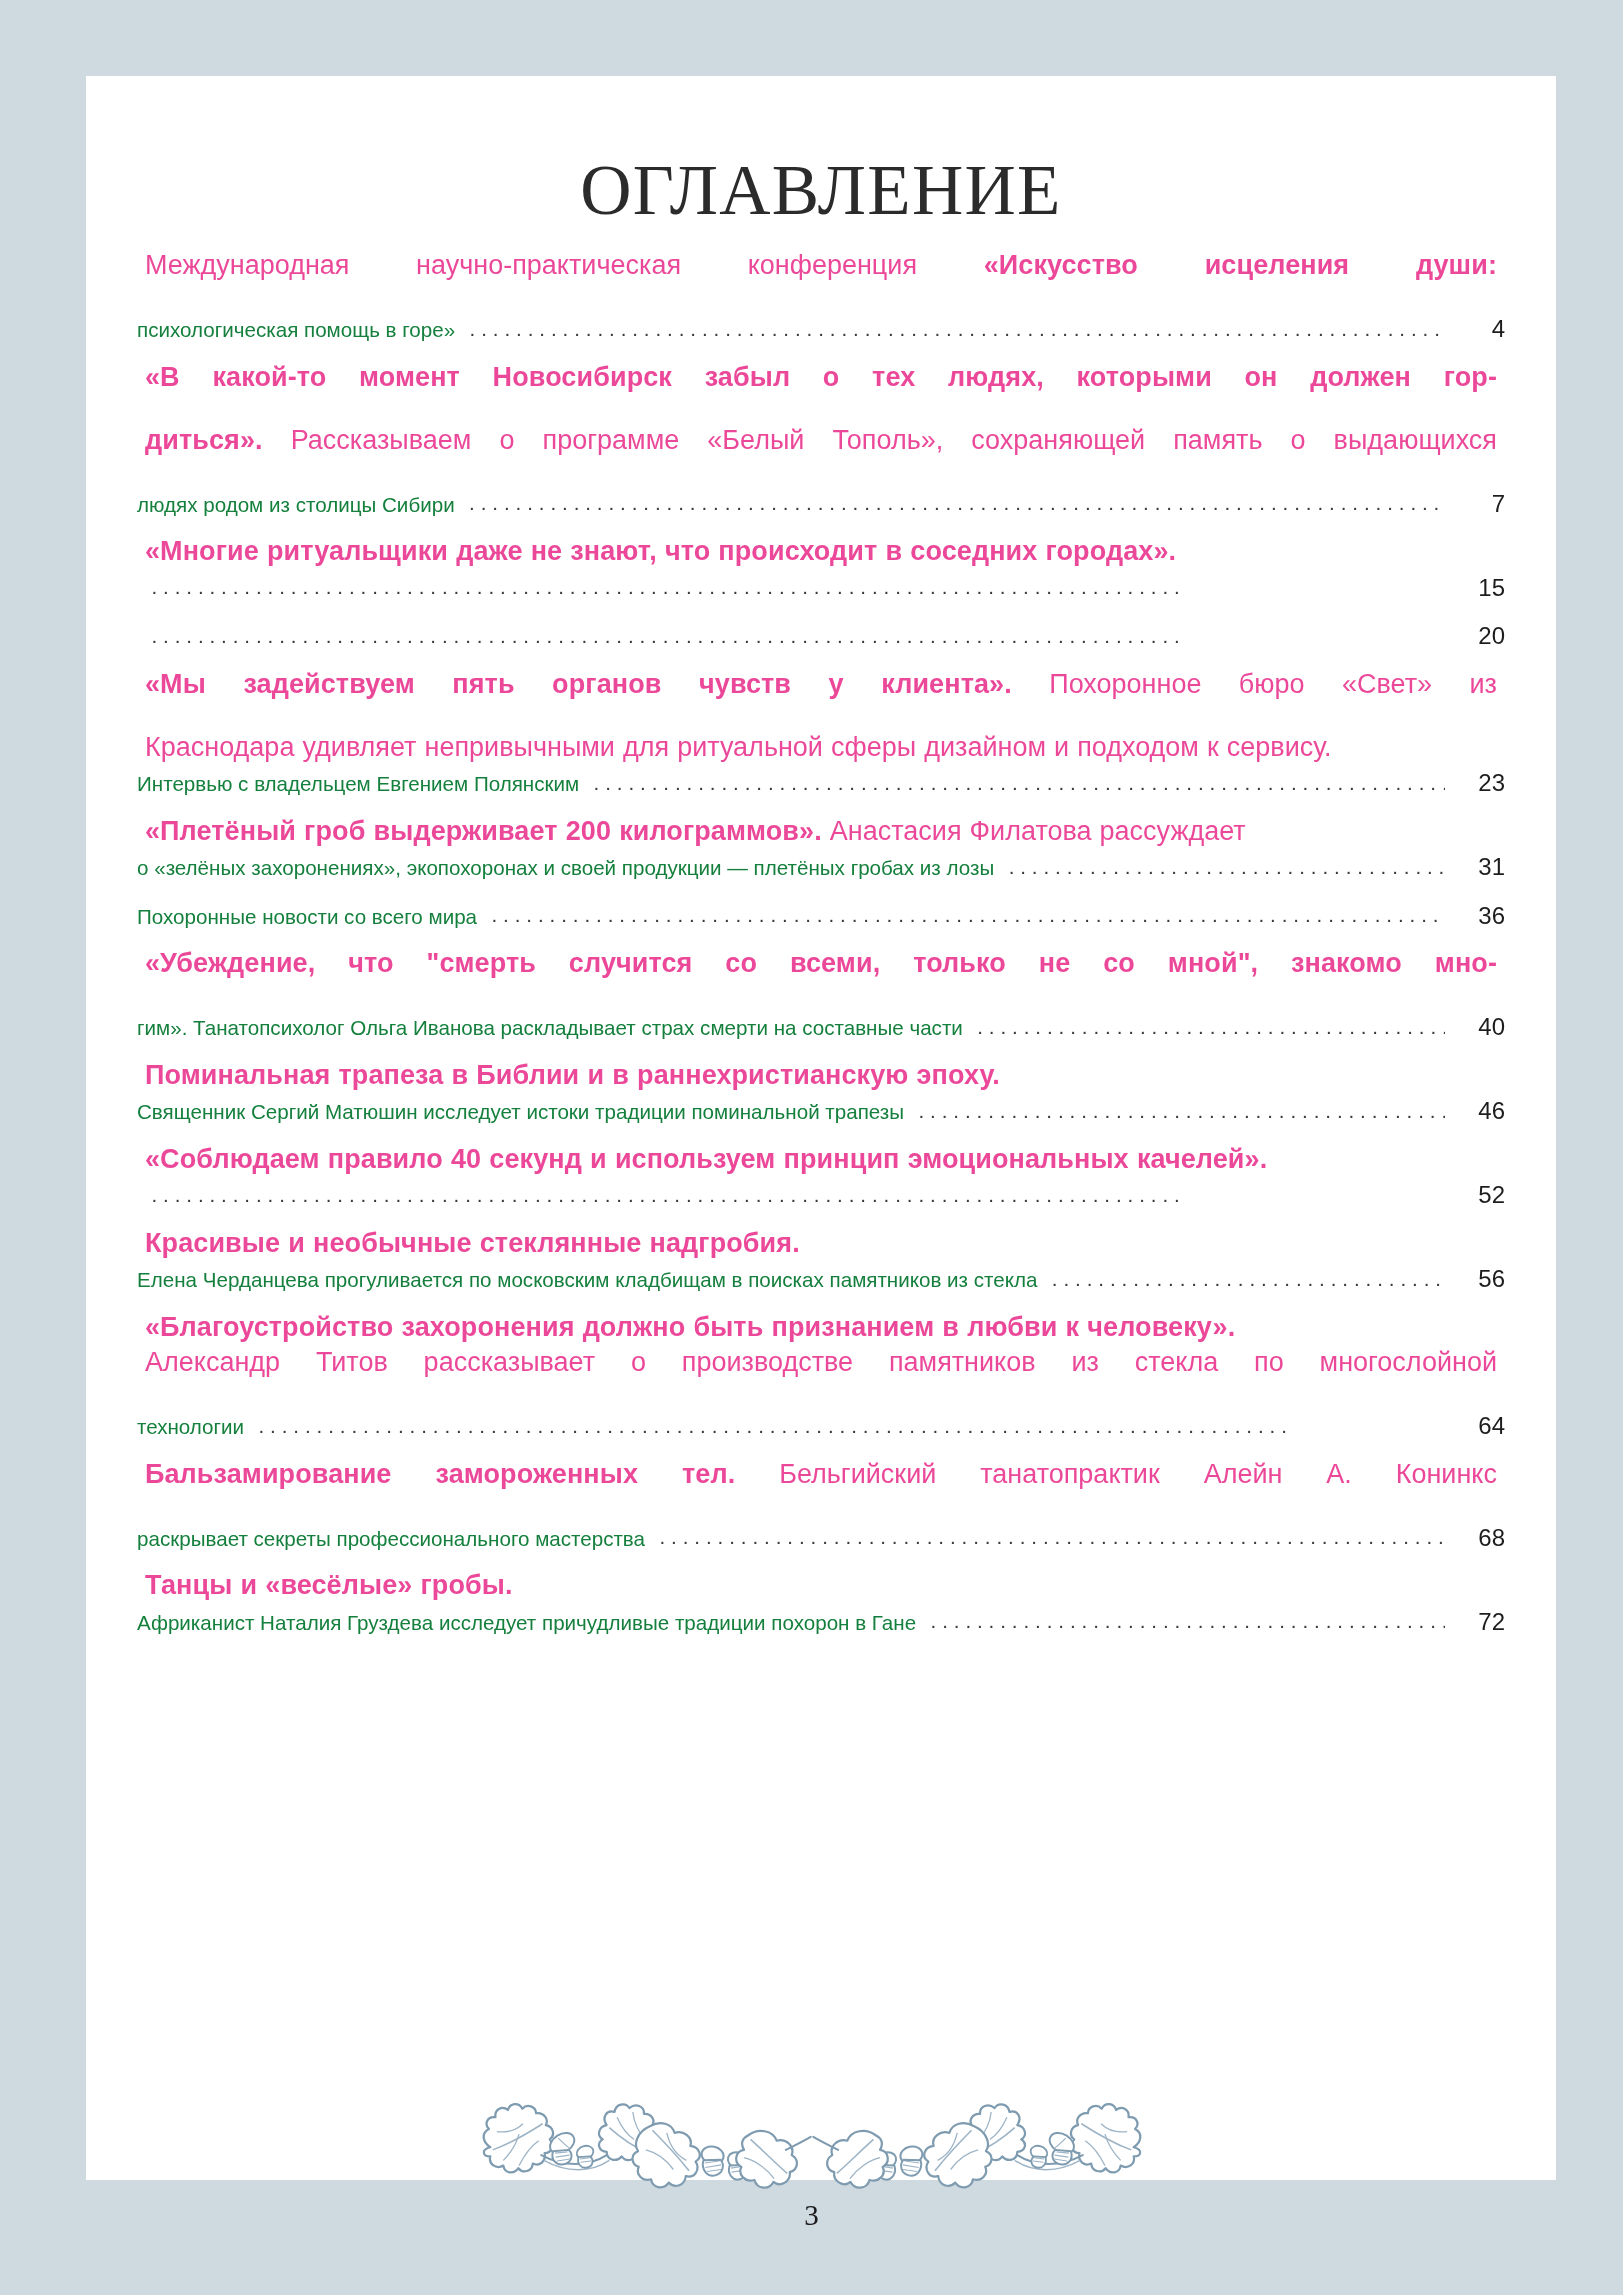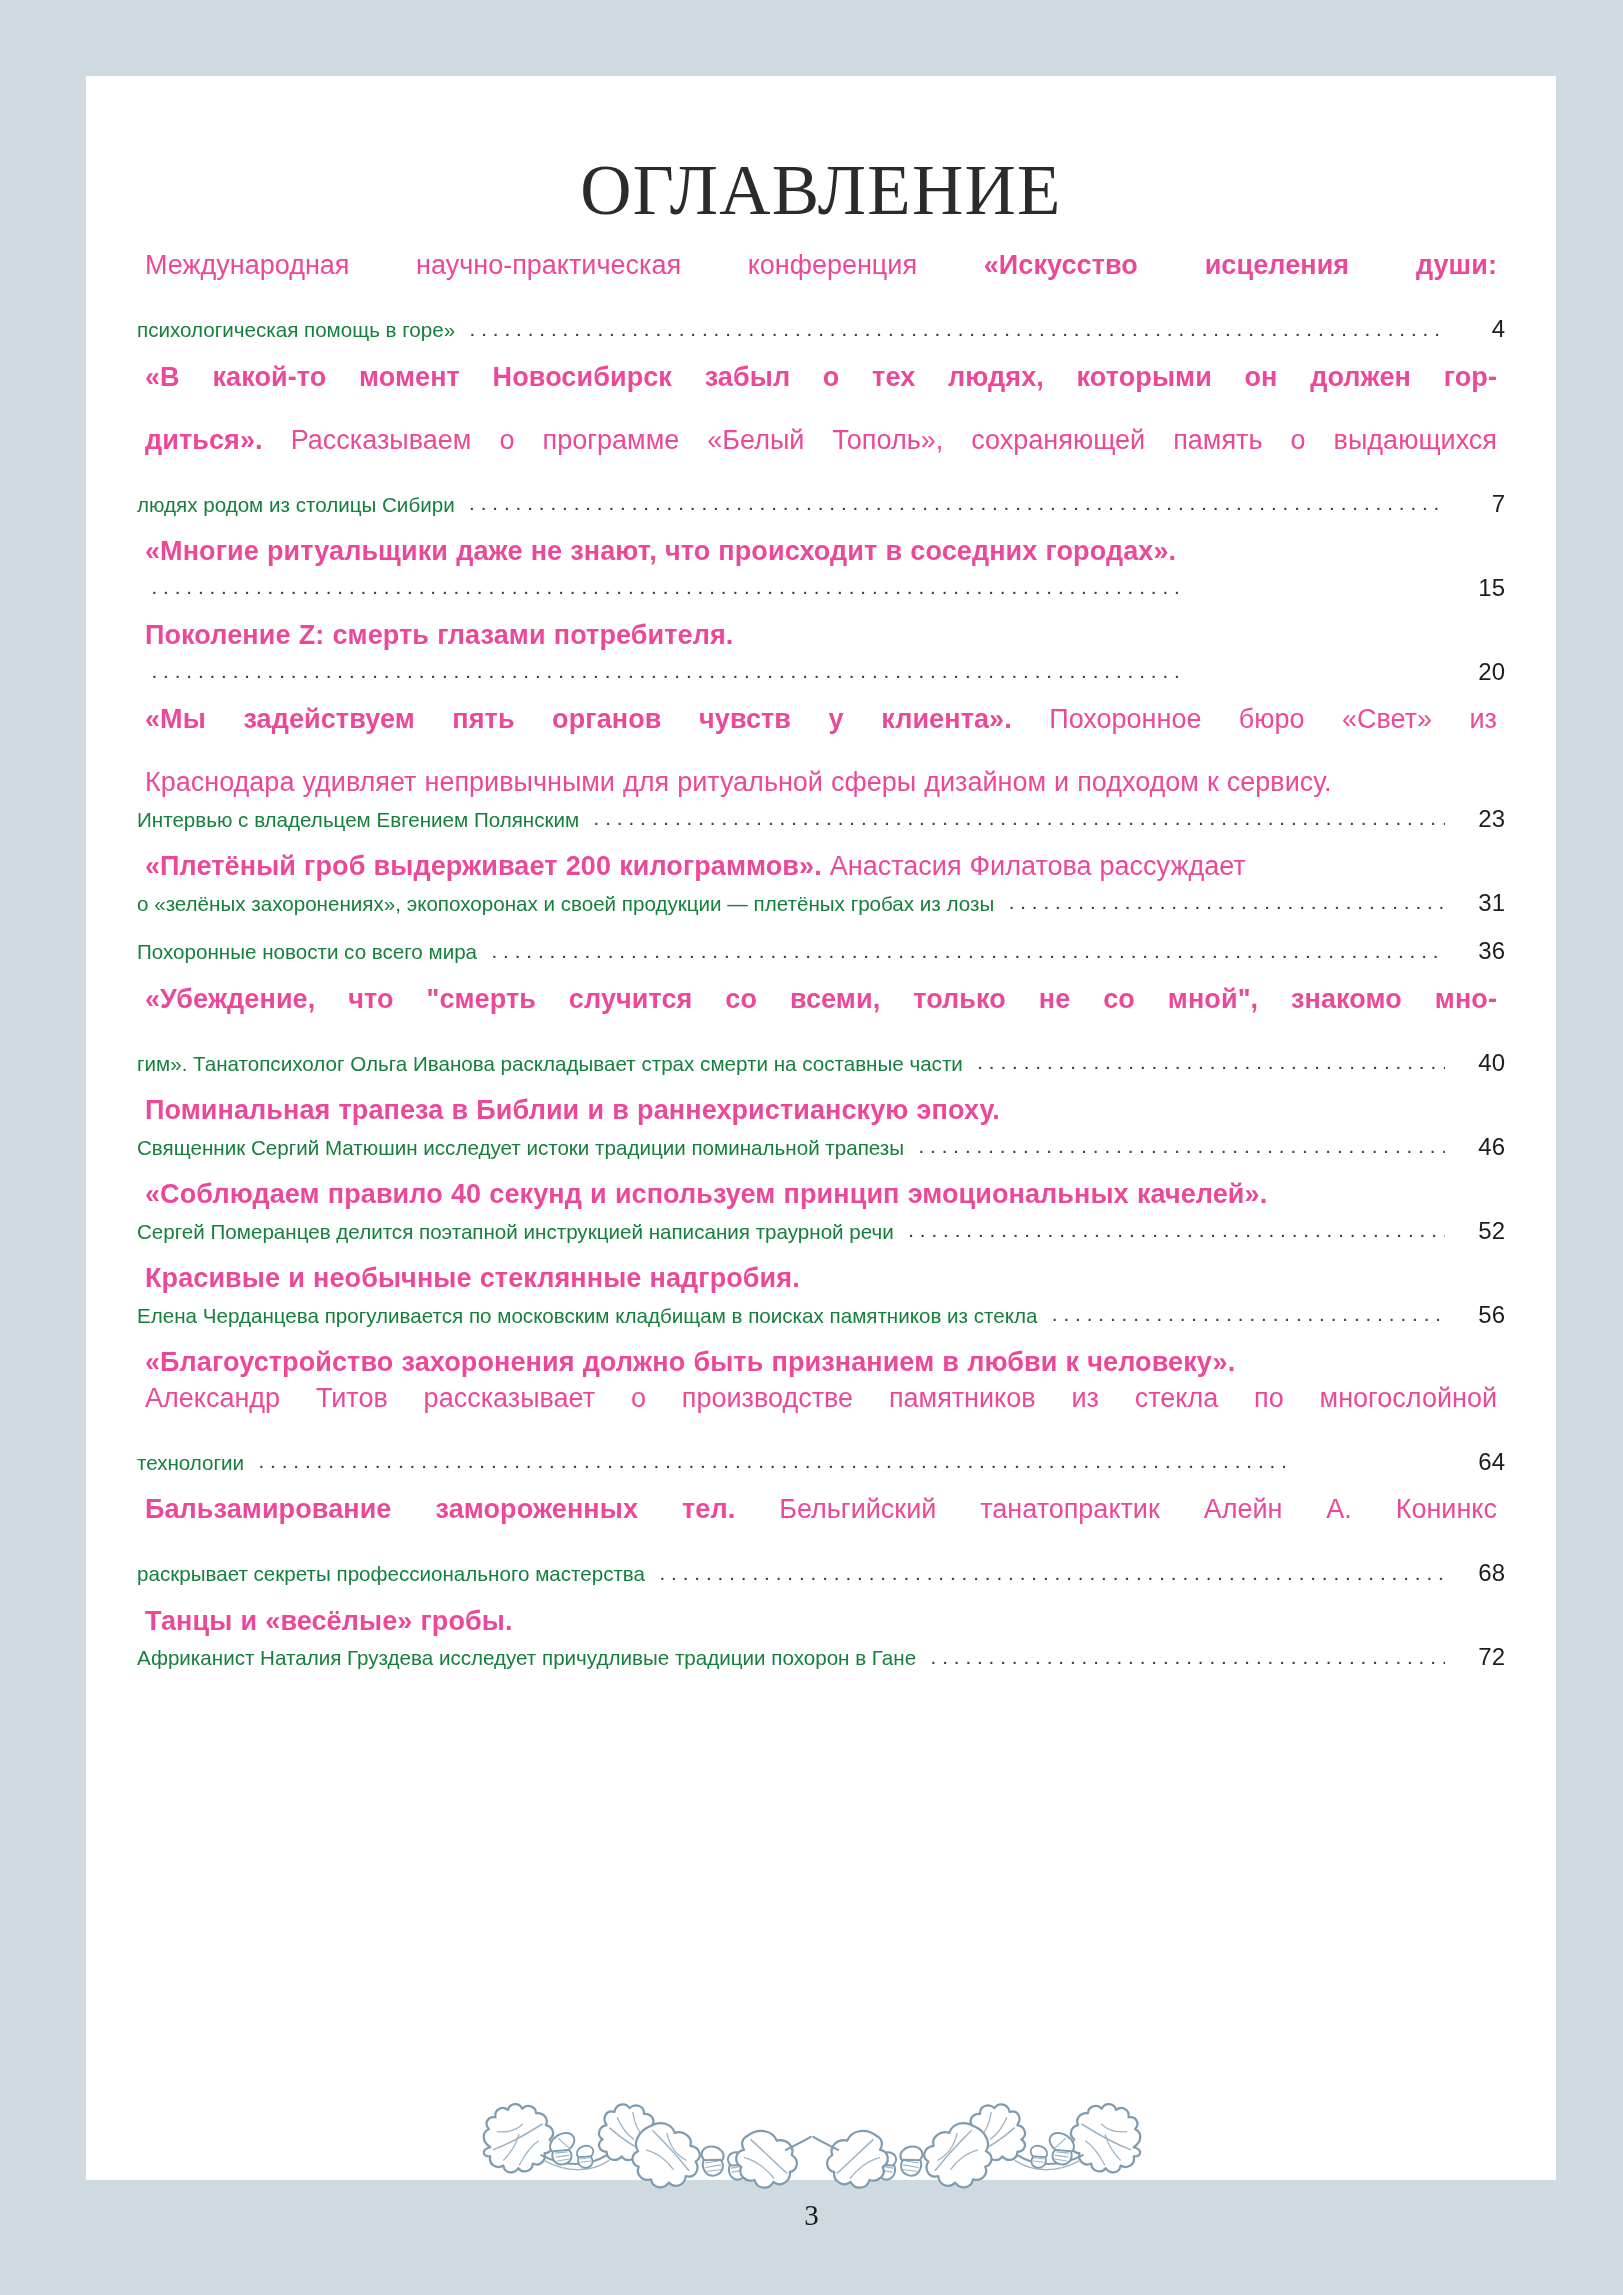--- a/index.html
+++ b/index.html
@@ -155,21 +155,20 @@
         </div>
       </div>
       <div class="toc-entry">
         <div class="entry-text nojust"><span class="bold">«Многие ритуальщики даже не знают, что происходит в соседних городах».</span></div>
         <div class="lastline">
           <span class="ll-leader">.........................................................................................</span>
           <span class="ll-num">15</span>
         </div>
       </div>
       <div class="toc-entry">
-        <div class="entry-text nojust"><span class="bold">Поколение Z: смерть глазами потребителя.</span></div>
         <div class="lastline">
           <span class="ll-leader">.........................................................................................</span>
           <span class="ll-num">20</span>
         </div>
       </div>
       <div class="toc-entry">
         <div class="entry-text"><span class="bold">«Мы задействуем пять органов чувств у клиента».</span><span> Похоронное бюро «Свет» из</span><span style="display: inline-block; width: 100%; height: 0px;"></span></div>
         <div class="entry-text nojust"><span>Краснодара удивляет непривычными для ритуальной сферы дизайном и подходом к сервису.</span></div>
         <div class="lastline">
           <span class="ll-text"><span>Интервью с владельцем Евгением Полянским</span></span>
@@ -204,21 +203,20 @@
         <div class="entry-text nojust"><span class="bold">Поминальная трапеза в Библии и в раннехристианскую эпоху.</span></div>
         <div class="lastline">
           <span class="ll-text"><span>Священник Сергий Матюшин исследует истоки традиции поминальной трапезы</span></span>
           <span class="ll-leader">.........................................................................................</span>
           <span class="ll-num">46</span>
         </div>
       </div>
       <div class="toc-entry">
         <div class="entry-text nojust"><span class="bold">«Соблюдаем правило 40 секунд и используем принцип эмоциональных качелей».</span></div>
         <div class="lastline">
-          <span class="ll-text"><span>Сергей Померанцев делится поэтапной инструкцией написания траурной речи</span></span>
           <span class="ll-leader">.........................................................................................</span>
           <span class="ll-num">52</span>
         </div>
       </div>
       <div class="toc-entry">
         <div class="entry-text nojust"><span class="bold">Красивые и необычные стеклянные надгробия.</span></div>
         <div class="lastline">
           <span class="ll-text"><span>Елена Черданцева прогуливается по московским кладбищам в поисках памятников из стекла</span></span>
           <span class="ll-leader">.........................................................................................</span>
           <span class="ll-num">56</span>

